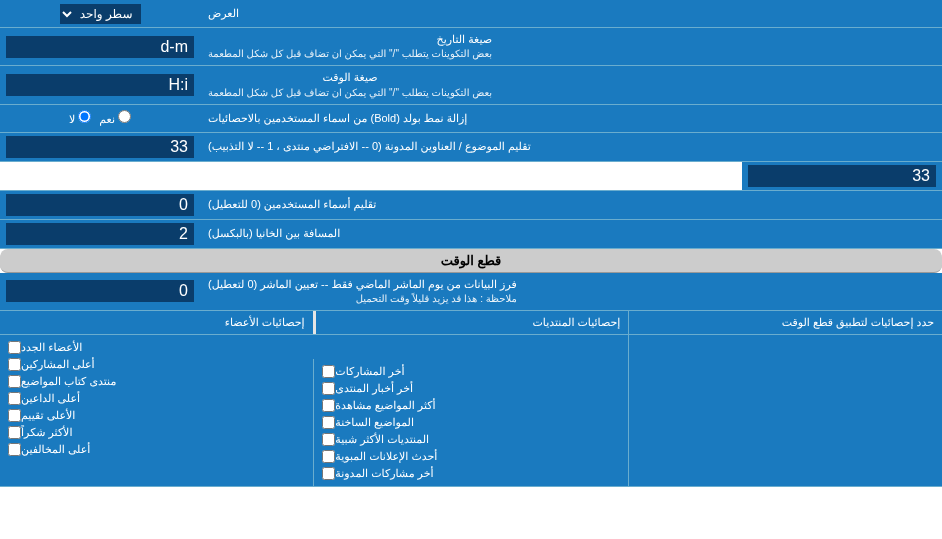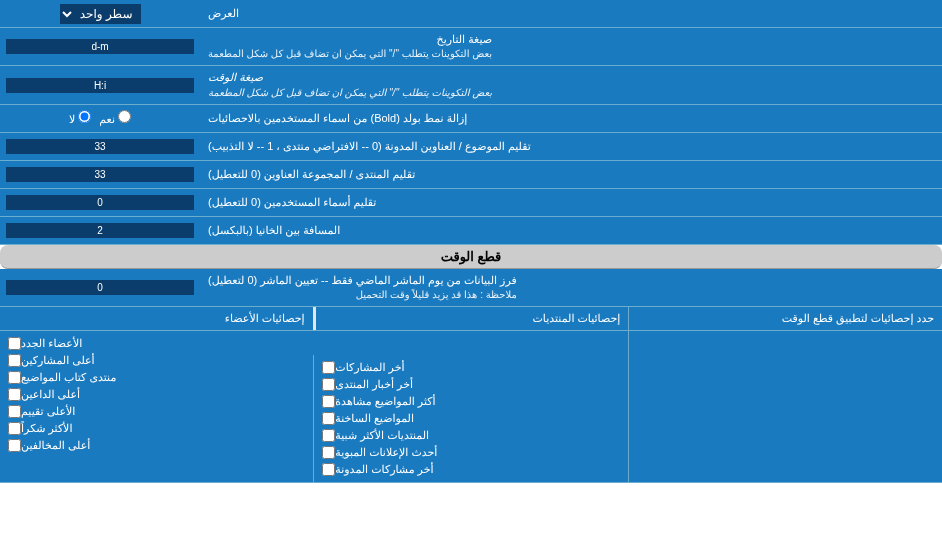--- a/index.html
+++ b/index.html
@@ -40,22 +40,22 @@
       justify-content: center;
       padding: 3px 6px;
     }
 
     .input-dark {
       background: #0a3d6b;
       color: #fff;
       border: none;
       padding: 2px 6px;
       width: 100%;
-      text-align: center;
-      font-size: 10px;
+      text-align: right;
+      font-size: 16px;
       direction: ltr;
     }
 
     .select-dark {
       background: #0a3d6b;
       color: #fff;
       border: none;
       padding: 2px 4px;
       font-size: 12px;
       direction: rtl;
@@ -146,21 +146,21 @@
       <div style="font-size:10px; opacity:0.9;">بعض التكوينات يتطلب "/" التي يمكن ان تضاف قبل كل شكل المطعمة</div>
     </div>
   </div>
   <div class="row-value">
     <input class="input-dark" type="text" value="d-m" style="">
   </div>
 </div>
 
 <div class="row">
   <div class="row-label">
-    <div style="text-align:left;font-style:italic;">
+    <div style="text-align:center;">
       <div>صيغة الوقت</div>
       <div style="font-size:10px; opacity:0.9;">بعض التكوينات يتطلب "/" التي يمكن ان تضاف قبل كل شكل المطعمة</div>
     </div>
   </div>
   <div class="row-value">
     <input class="input-dark" type="text" value="H:i" style="">
   </div>
 </div>
 
 <div class="radio-row">
@@ -182,23 +182,20 @@
 <div class="row">
   <div class="row-label">
     <span>تقليم الموضوع / العناوين المدونة (0 -- الافتراضي منتدى ، 1 -- لا التذبيب)</span>
   </div>
   <div class="row-value">
     <input class="input-dark" type="text" value="33" style="">
   </div>
 </div>
 
 <div class="row">
-  <div class="row-label">
-    <span>تقليم المنتدى / المجموعة العناوين (0 للتعطيل)</span>
-  </div>
   <div class="row-value">
     <input class="input-dark" type="text" value="33" style="">
   </div>
 </div>
 
 <div class="row">
   <div class="row-label">
     <span>تقليم أسماء المستخدمين (0 للتعطيل)</span>
   </div>
   <div class="row-value">

